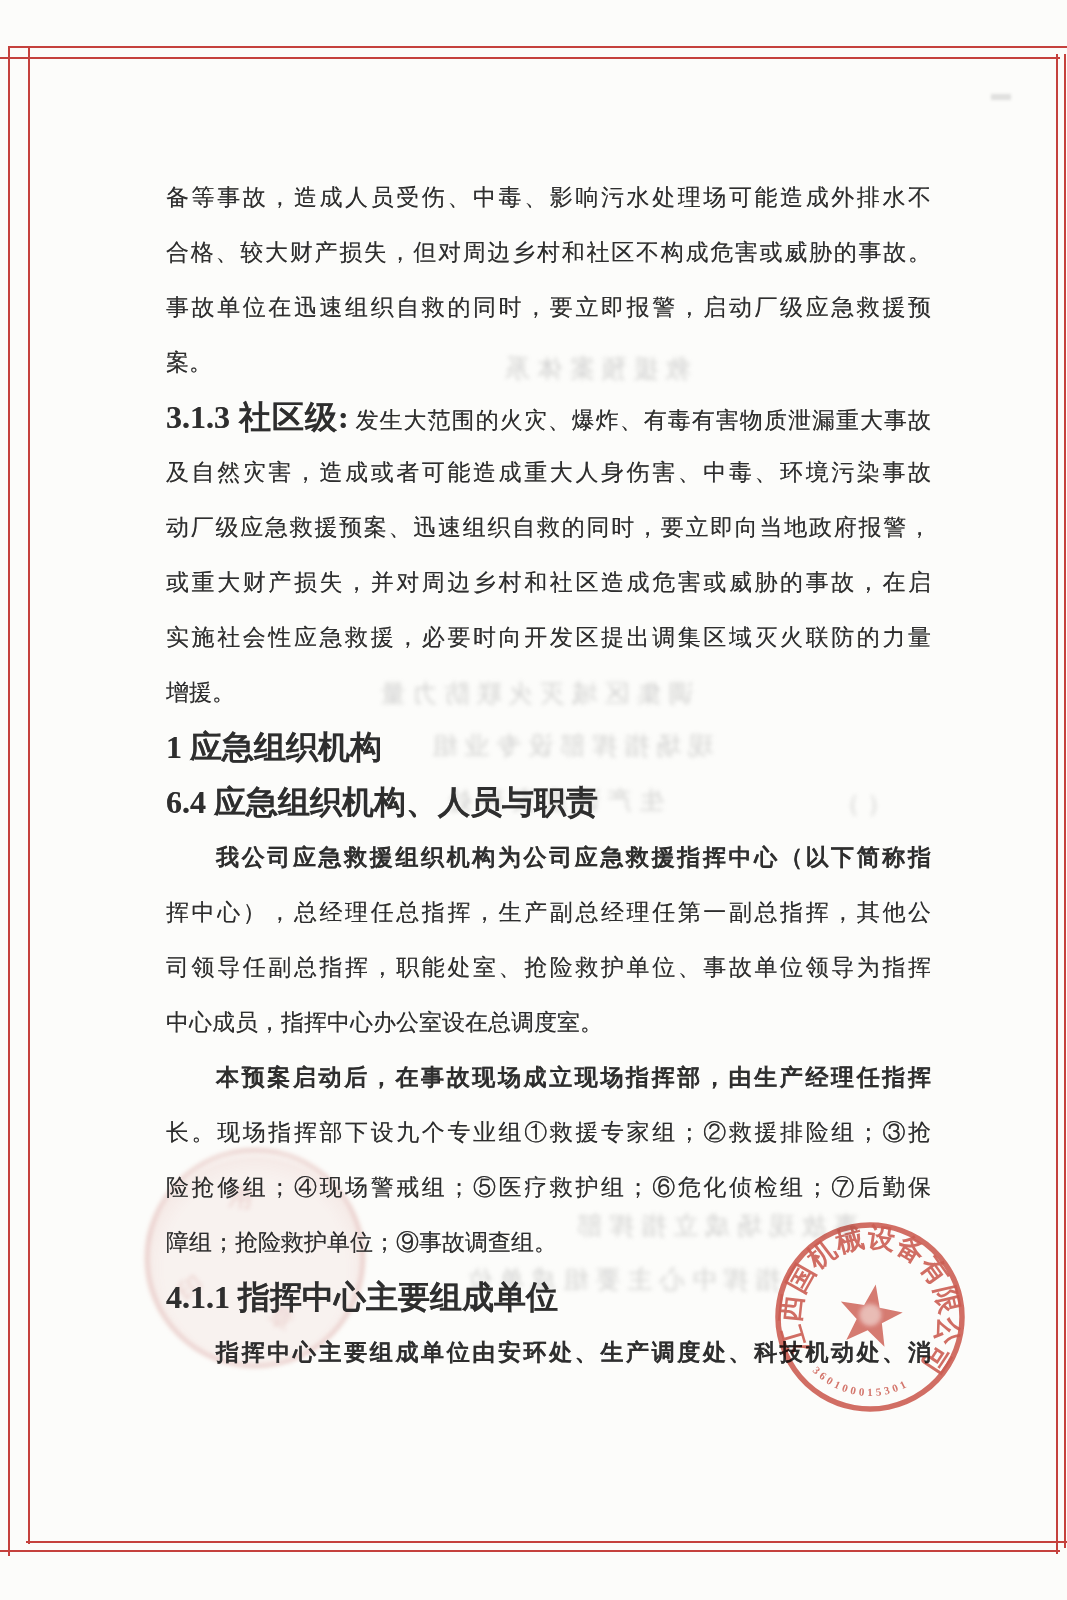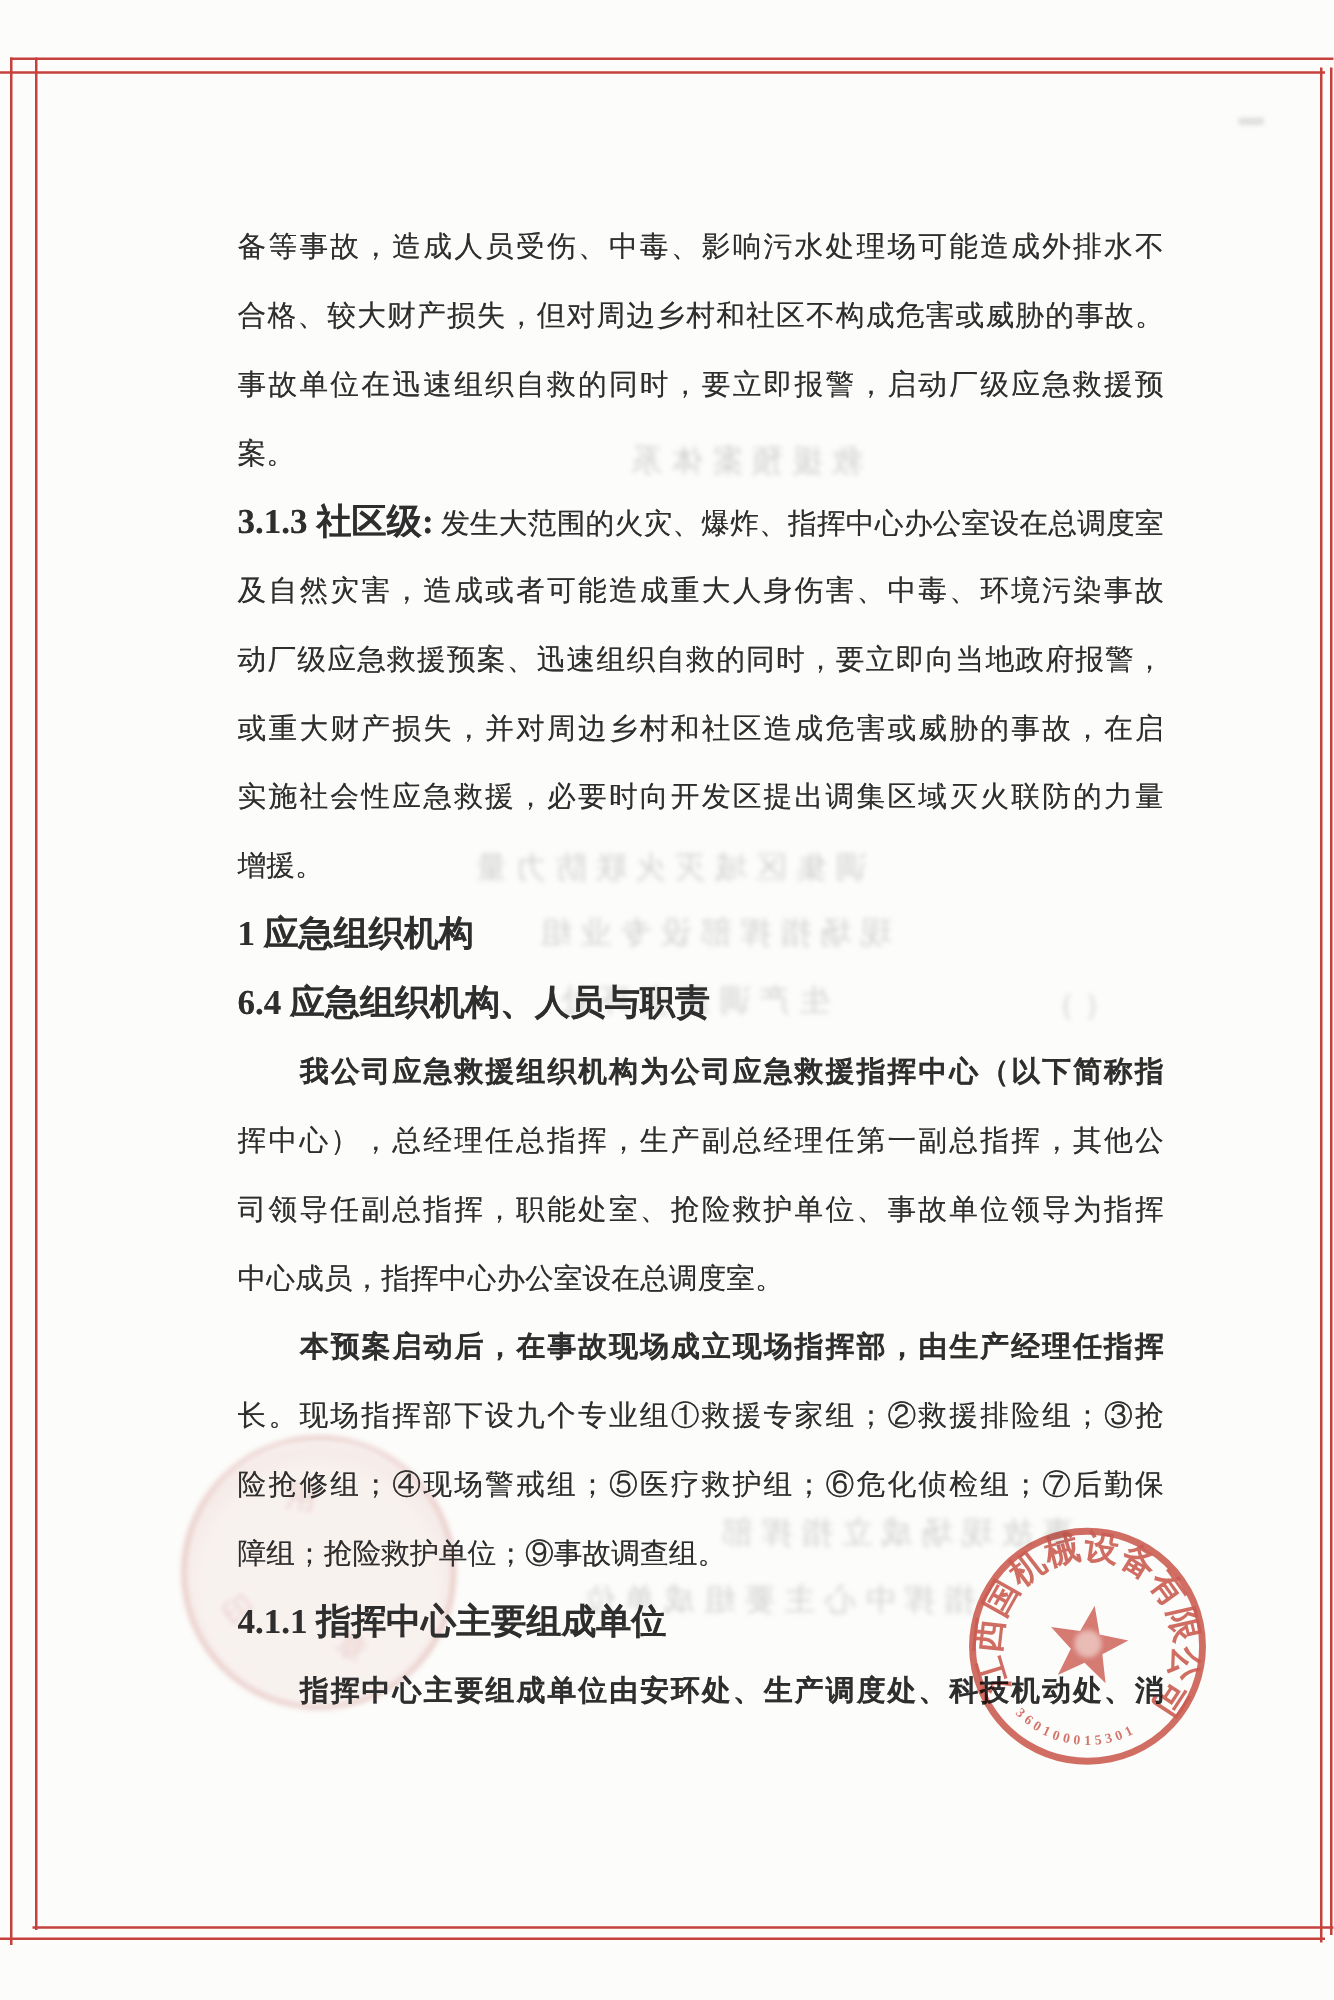--- a/index.html
+++ b/index.html
@@ -7,24 +7,24 @@
        font-family:"Liberation Serif","DejaVu Serif",serif;}
   .page{position:relative;width:1067px;height:1600px;background:#fcfcfa;overflow:hidden;}
 
   
   .fl{position:absolute;background:#c5413d;}
 
   
   .doc{position:absolute;left:166px;top:170px;width:765px;color:#2e2e2e;}
   .line{height:55px;line-height:55px;font-size:23px;text-align:justify;
         text-justify:inter-character;white-space:nowrap;
-        text-shadow:0 0 .5px rgba(46,46,46,.55);margin-left:24px;}
+        text-shadow:0 0 .5px rgba(46,46,46,.55);}
   .line.fill{text-align-last:justify;white-space:normal;}
   .line.indent{padding-left:50px;font-weight:bold;}
-  .line.bold,.bold{font-weight:700;font-size:28px;}
+  .line.bold,.bold{font-weight:700;font-size:32px;}
 
   
   .ghostlayer{position:absolute;left:0;top:0;width:100%;height:100%;pointer-events:none;}
   .ghost{position:absolute;transform:scaleX(-1);color:rgba(125,125,125,.34);
          filter:blur(2px);font-size:25px;letter-spacing:7px;white-space:nowrap;}
   .ghost-dash{position:absolute;left:991px;top:94px;width:20px;height:6px;
          background:rgba(150,150,150,.28);filter:blur(1.5px);}
 
   
   .ghost-stamp{position:absolute;left:145px;top:1148px;width:212px;height:212px;
@@ -68,21 +68,21 @@
     <span class="gs1">印</span>
     <span class="gs2">章</span>
     <span class="gs3">用</span>
   </div>
 
   <div class="doc">
       <div class="line fill">备等事故，造成人员受伤、中毒、影响污水处理场可能造成外排水不</div>
       <div class="line fill">合格、较大财产损失，但对周边乡村和社区不构成危害或威胁的事故。</div>
       <div class="line fill">事故单位在迅速组织自救的同时，要立即报警，启动厂级应急救援预</div>
       <div class="line">案。</div>
-      <div class="line fill"><span class="bold">3.1.3 社区级:</span><span> 发生大范围的火灾、爆炸、指挥中心办公室设在总调度室</span></div>
+      <div class="line fill"><span class="bold">3.1.3 社区级:</span><span> 发生大范围的火灾、爆炸、有毒有害物质泄漏重大事故</span></div>
       <div class="line fill">及自然灾害，造成或者可能造成重大人身伤害、中毒、环境污染事故</div>
       <div class="line fill">动厂级应急救援预案、迅速组织自救的同时，要立即向当地政府报警，</div>
       <div class="line fill">或重大财产损失，并对周边乡村和社区造成危害或威胁的事故，在启</div>
       <div class="line fill">实施社会性应急救援，必要时向开发区提出调集区域灭火联防的力量</div>
       <div class="line">增援。</div>
       <div class="line bold">1 应急组织机构</div>
       <div class="line bold">6.4 应急组织机构、人员与职责</div>
       <div class="line fill indent">我公司应急救援组织机构为公司应急救援指挥中心（以下简称指</div>
       <div class="line fill">挥中心），总经理任总指挥，生产副总经理任第一副总指挥，其他公</div>
       <div class="line fill">司领导任副总指挥，职能处室、抢险救护单位、事故单位领导为指挥</div>

